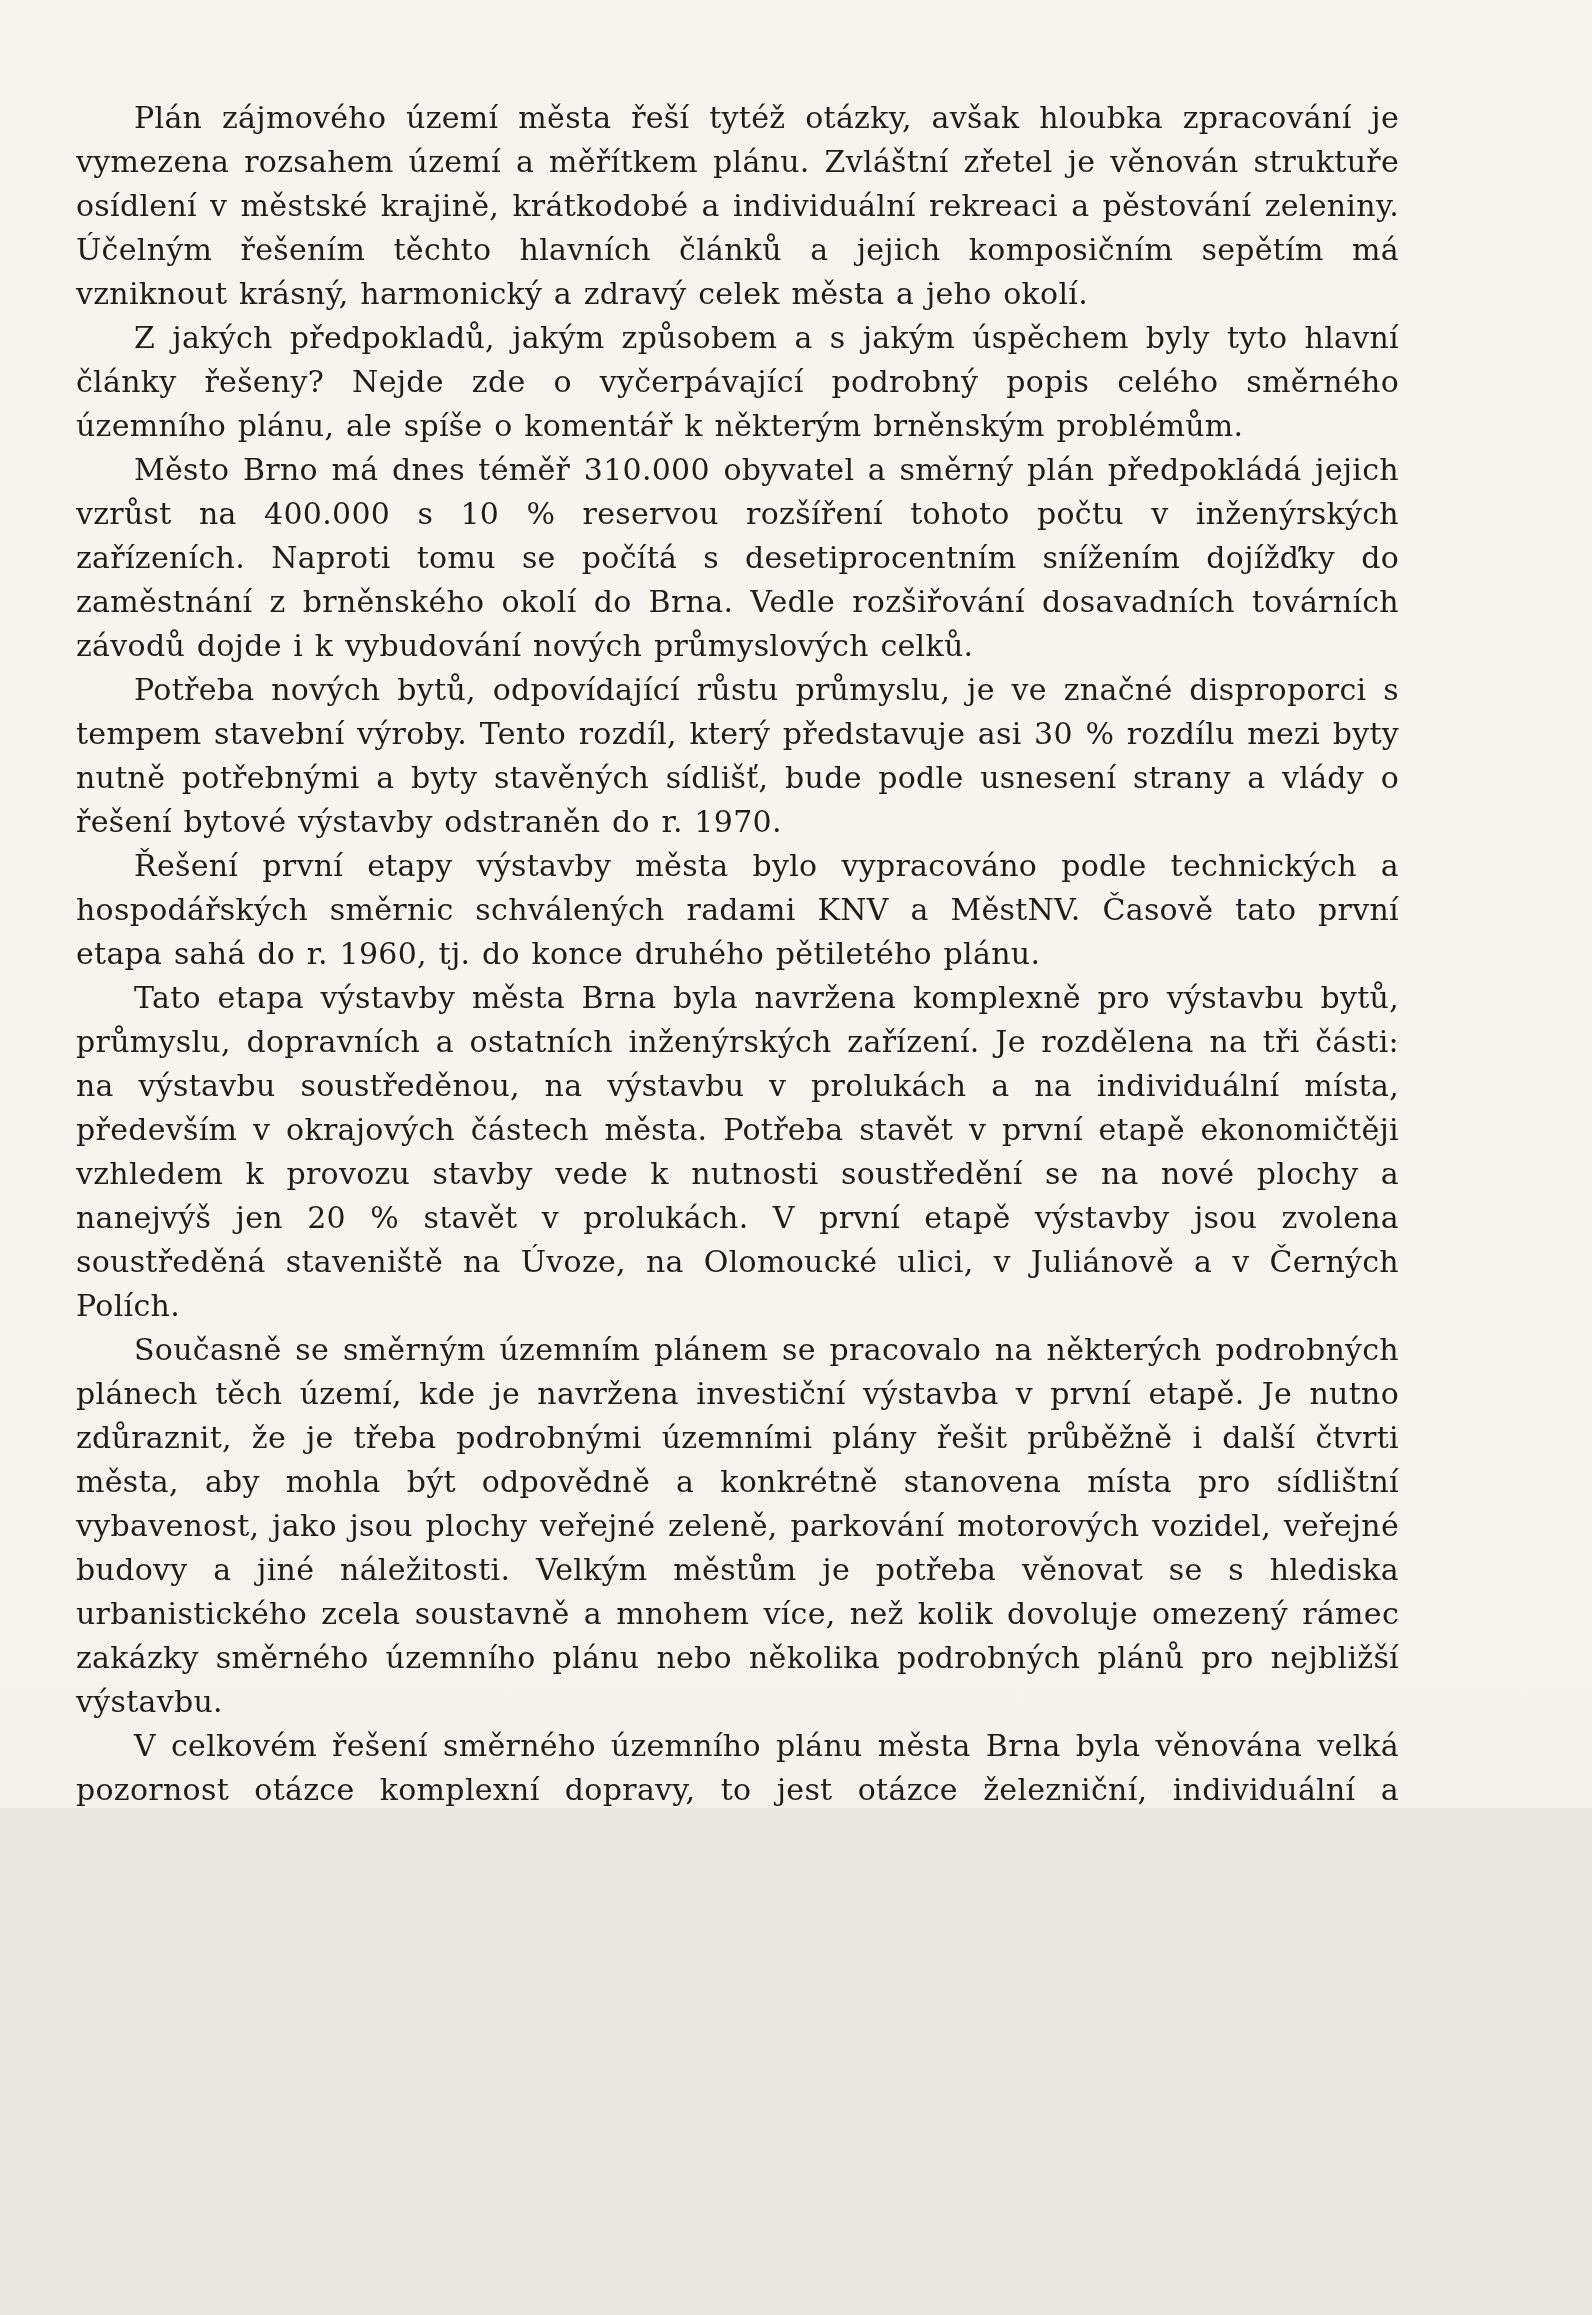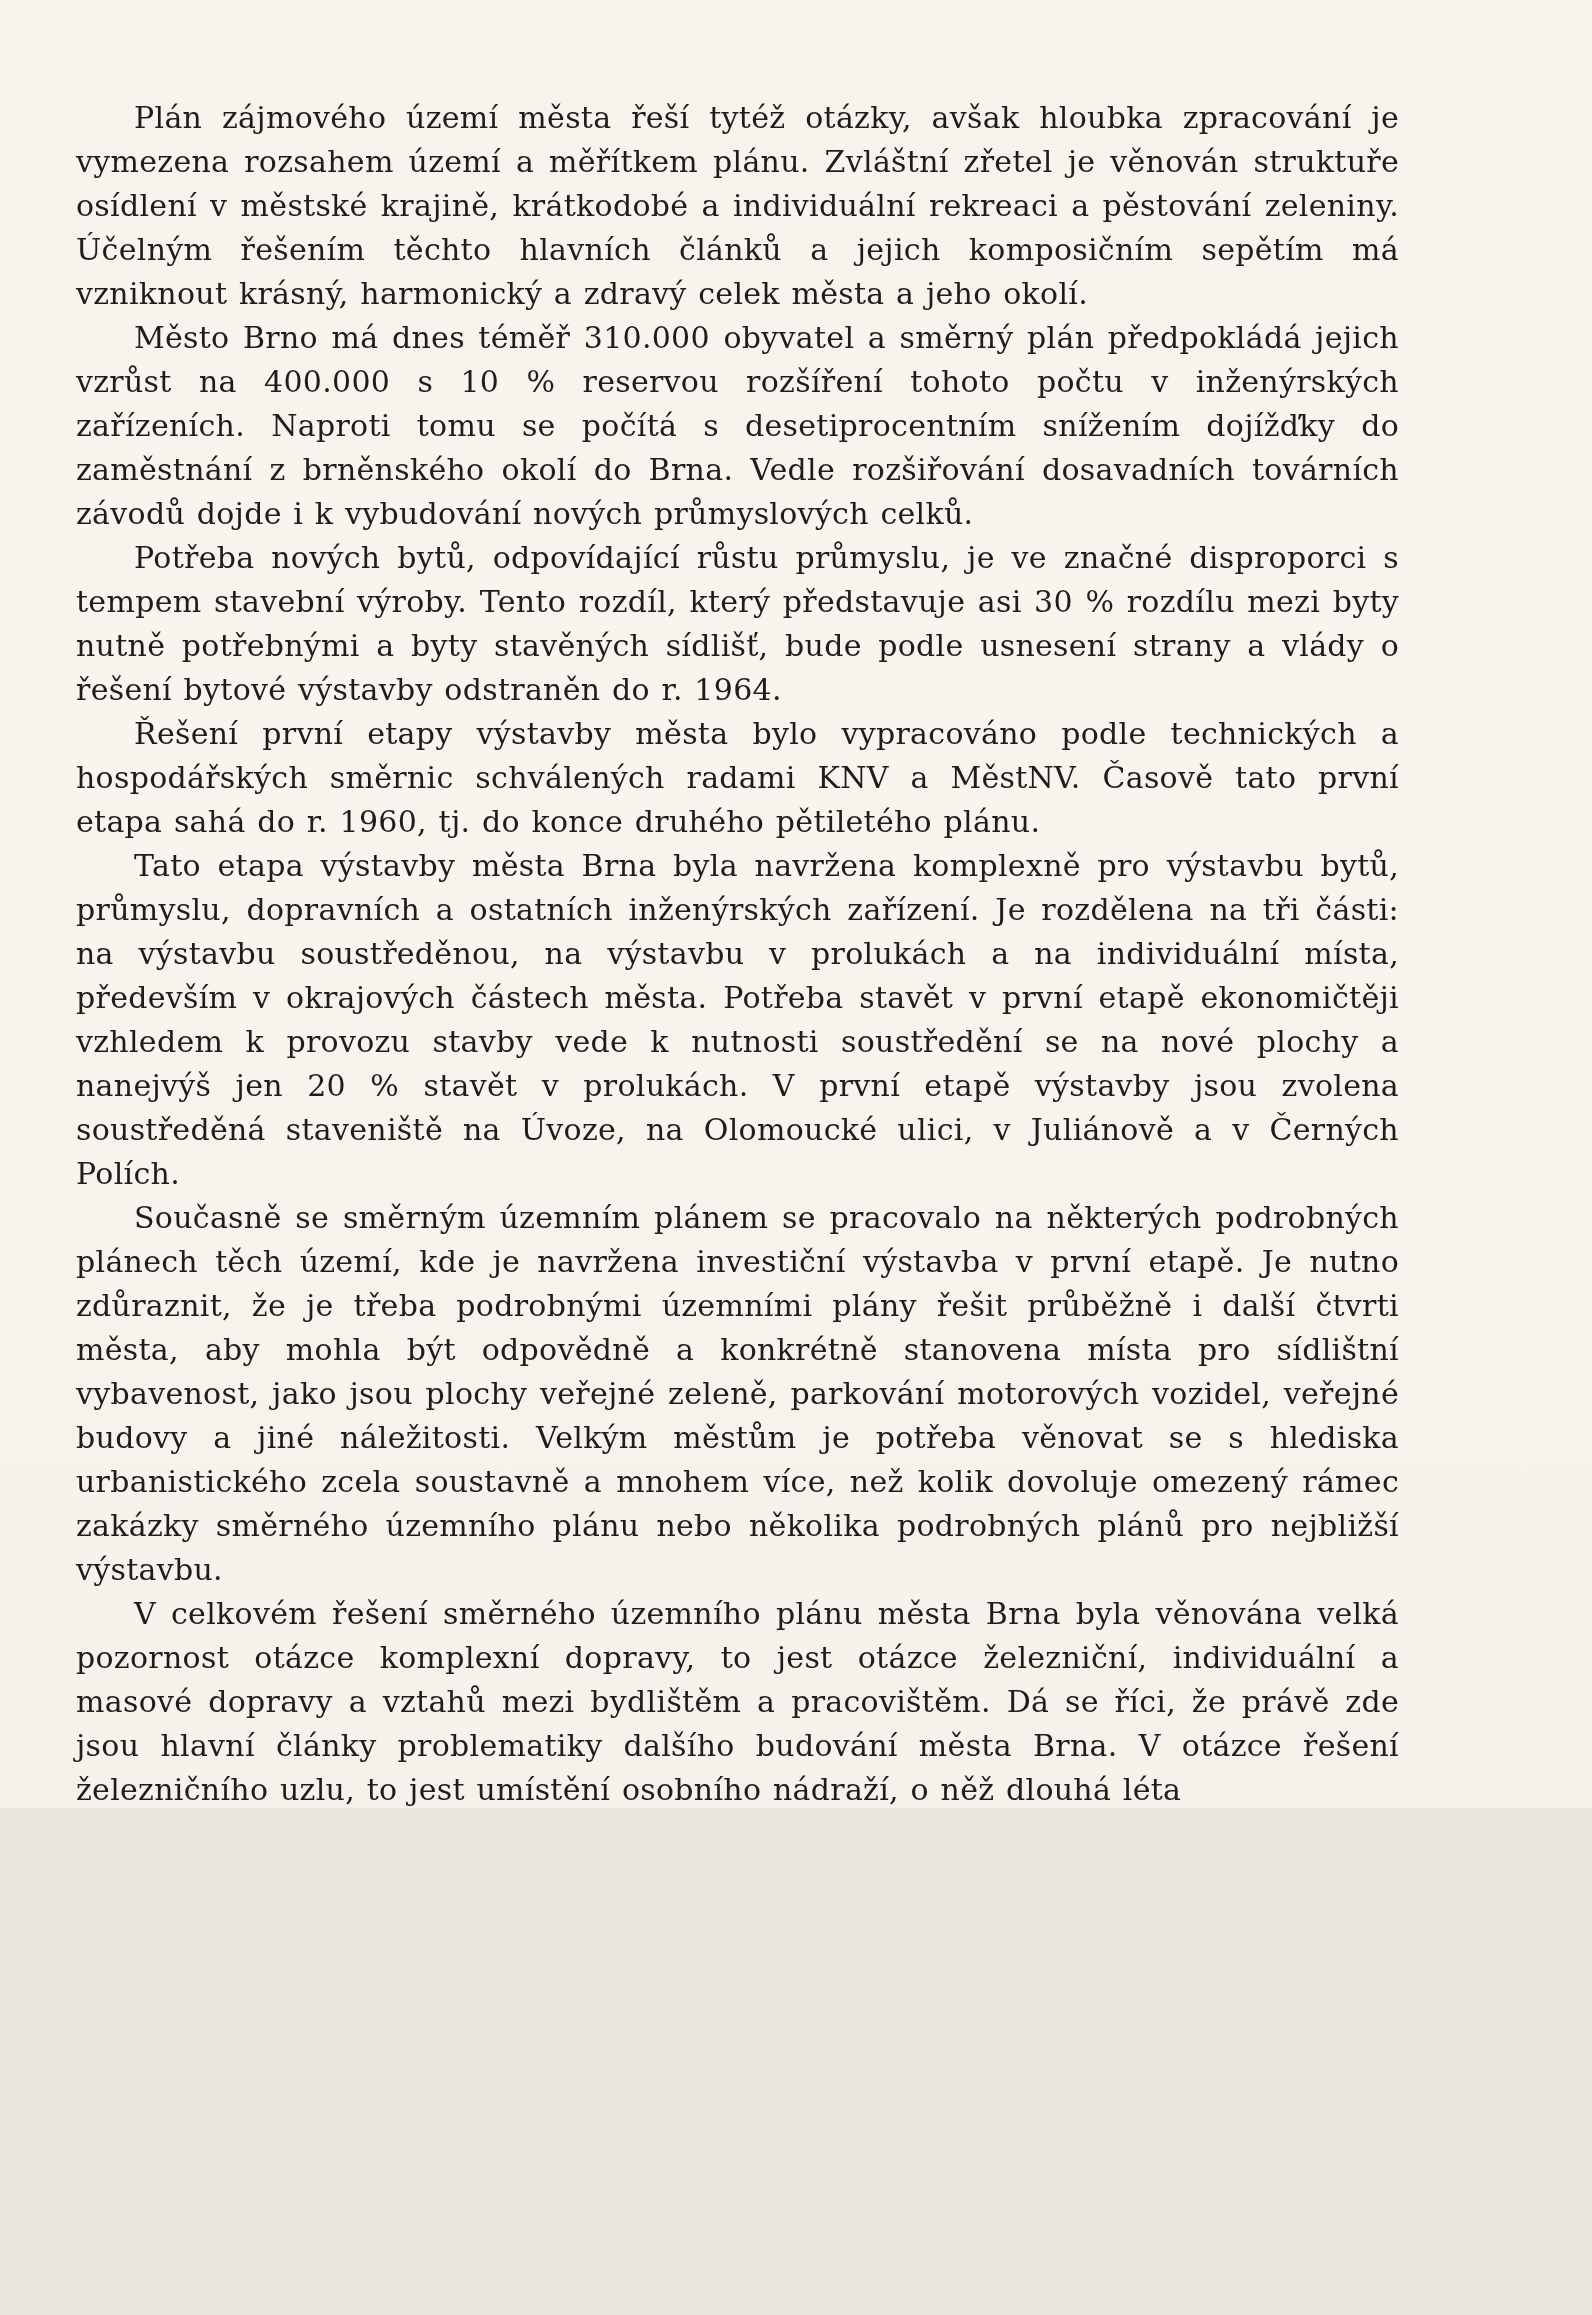--- a/index.html
+++ b/index.html
@@ -44,21 +44,22 @@
     letter-spacing: 0.08em;
     color: #2a2926;
   }
 </style>
 </head>
 <body>
 
 <div class="page">
   <div class="text-block">
     <p>Plán zájmového území města řeší tytéž otázky, avšak hloubka zpracování je vymezena rozsahem území a měřítkem plánu. Zvláštní zřetel je věnován struktuře osídlení v městské krajině, krátkodobé a individuální rekreaci a pěstování zeleniny. Účelným řešením těchto hlavních článků a jejich komposičním sepětím má vzniknout krásný, harmonický a zdravý celek města a jeho okolí.</p>
+    <p>Z jakých předpokladů, jakým způsobem a s jakým úspěchem byly tyto hlavní články řešeny? Nejde zde o vyčerpávající podrobný popis celého směrného územního plánu, ale spíše o komentář k některým brněnským problémům.</p>
     <p>Město Brno má dnes téměř 310.000 obyvatel a směrný plán předpokládá jejich vzrůst na 400.000 s 10 % reservou rozšíření tohoto počtu v inženýrských zařízeních. Naproti tomu se počítá s desetiprocentním snížením dojížďky do zaměstnání z brněnského okolí do Brna. Vedle rozšiřování dosavadních továrních závodů dojde i k vybudování nových průmyslových celků.</p>
-    <p>Potřeba nových bytů, odpovídající růstu průmyslu, je ve značné disproporci s tempem stavební výroby. Tento rozdíl, který představuje asi 30 % rozdílu mezi byty nutně potřebnými a byty stavěných sídlišť, bude podle usnesení strany a vlády o řešení bytové výstavby odstraněn do r. 1964.</p>
+    <p>Potřeba nových bytů, odpovídající růstu průmyslu, je ve značné disproporci s tempem stavební výroby. Tento rozdíl, který představuje asi 30 % rozdílu mezi byty nutně potřebnými a byty stavěných sídlišť, bude podle usnesení strany a vlády o řešení bytové výstavby odstraněn do r. 1970.</p>
     <p>Řešení první etapy výstavby města bylo vypracováno podle technických a hospodářských směrnic schválených radami KNV a MěstNV. Časově tato první etapa sahá do r. 1960, tj. do konce druhého pětiletého plánu.</p>
     <p>Tato etapa výstavby města Brna byla navržena komplexně pro výstavbu bytů, průmyslu, dopravních a ostatních inženýrských zařízení. Je rozdělena na tři části: na výstavbu soustředěnou, na výstavbu v prolukách a na individuální místa, především v okrajových částech města. Potřeba stavět v první etapě ekonomičtěji vzhledem k provozu stavby vede k nutnosti soustředění se na nové plochy a nanejvýš jen 20 % stavět v prolukách. V první etapě výstavby jsou zvolena soustředěná staveniště na Úvoze, na Olomoucké ulici, v Juliánově a v Černých Polích.</p>
     <p>Současně se směrným územním plánem se pracovalo na některých podrobných plánech těch území, kde je navržena investiční výstavba v první etapě. Je nutno zdůraznit, že je třeba podrobnými územními plány řešit průběžně i další čtvrti města, aby mohla být odpovědně a konkrétně stanovena místa pro sídlištní vybavenost, jako jsou plochy veřejné zeleně, parkování motorových vozidel, veřejné budovy a jiné náležitosti. Velkým městům je potřeba věnovat se s hlediska urbanistického zcela soustavně a mnohem více, než kolik dovoluje omezený rámec zakázky směrného územního plánu nebo několika podrobných plánů pro nejbližší výstavbu.</p>
     <p>V celkovém řešení směrného územního plánu města Brna byla věnována velká pozornost otázce komplexní dopravy, to jest otázce železniční, individuální a masové dopravy a vztahů mezi bydlištěm a pracovištěm. Dá se říci, že právě zde jsou hlavní články problematiky dalšího budování města Brna. V otázce řešení železničního uzlu, to jest umístění osobního nádraží, o něž dlouhá léta</p>
   </div>
 </div>
 
 
 </body></html>

